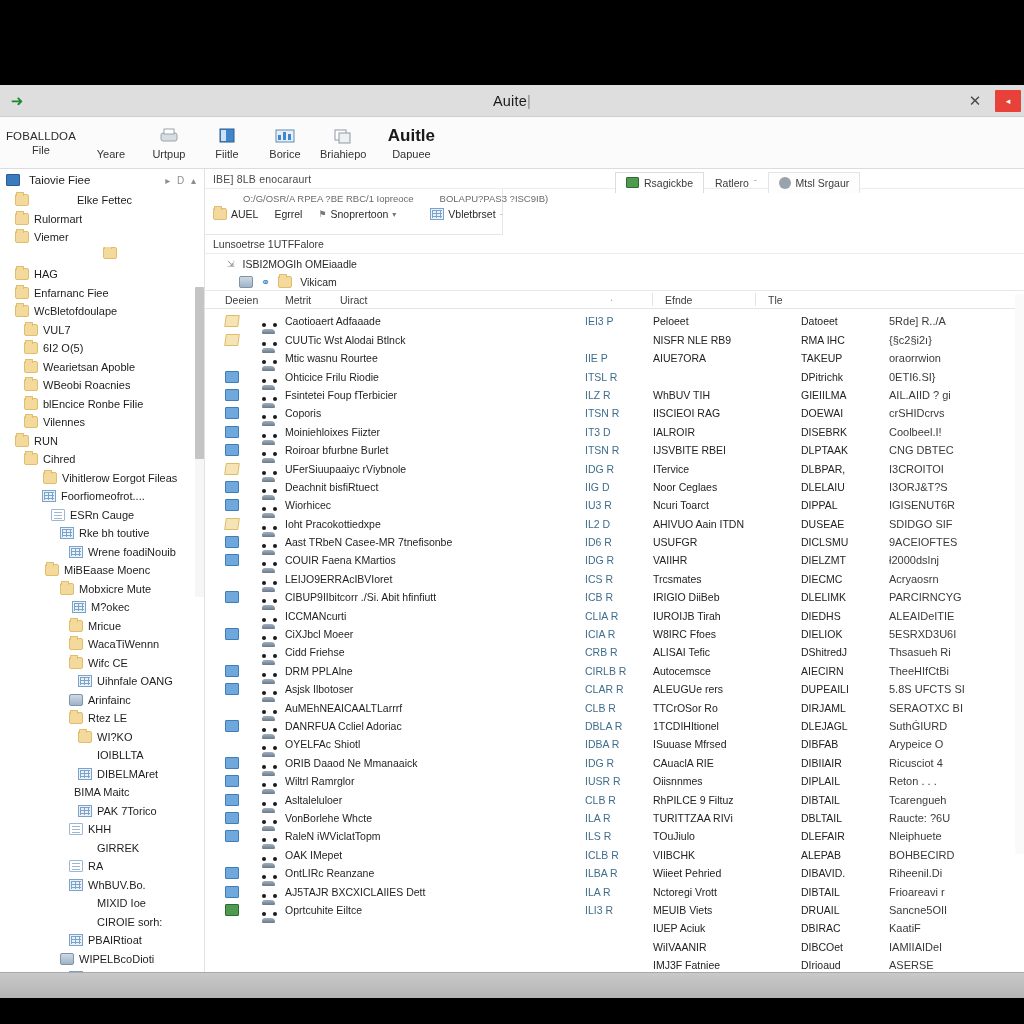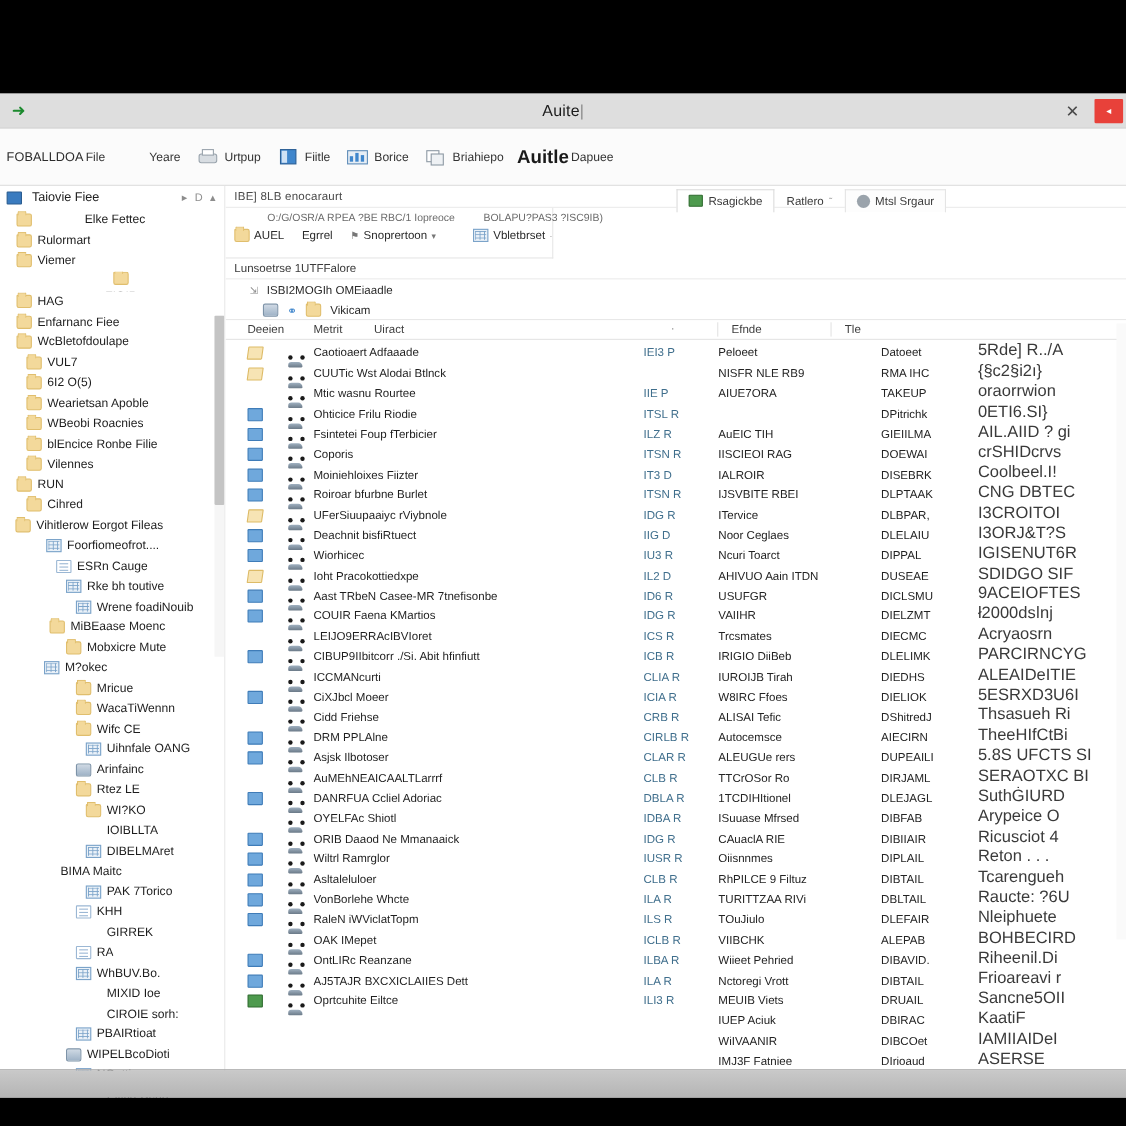--- a/index.html
+++ b/index.html
@@ -41,21 +41,21 @@
     display: flex; align-items: center; justify-content: center;
     color: #fff; font-size: 9px; border-radius: 1px;
   }
 
   
   .ribbon {
     height: 52px; background: #fbfbfb; border-bottom: 1px solid #dcdcdc;
     display: flex; align-items: flex-start; padding-left: 0; position: relative;
   }
   .rb-item {
-    min-width: 58px; height: 52px; display: flex; flex-direction: row;
+    min-width: 58px; height: 52px; display: flex; flex-direction: column;
     align-items: center; justify-content: center; gap: 2px; padding: 0 6px;
   }
   .rb-top { font-size: 11.5px; color: #2b2b2b; letter-spacing: .1px; white-space: nowrap; }
   .rb-lbl { font-size: 11px; color: #333; white-space: nowrap; }
   .rb-ico { width: 26px; height: 20px; display: block; }
   .rb-big { font-size: 17px; color: #1a1a1a; font-weight: 600; }
 
   
   .body { display: flex; height: calc(913px - 32px - 52px); }
 
@@ -158,21 +158,21 @@
   }
   .thumb::after {
     content:""; position:absolute; left:3px; bottom:0px; width:4px; height:4px;
     border-radius:50%; background:#1a1a1a;
     box-shadow: 11px 0 0 #1a1a1a;
   }
   .row .c-name { flex: 0 0 300px; font-size: 10.5px; color: #1f1f1f; white-space: nowrap; overflow: hidden; }
   .row .c-code { flex: 0 0 68px; font-size: 10.5px; color: #3f6e8c; white-space: nowrap; }
   .row .c-a { flex: 0 0 148px; font-size: 10.5px; color: #232323; white-space: nowrap; overflow: hidden; }
   .row .c-b { flex: 0 0 88px; font-size: 10.5px; color: #232323; white-space: nowrap; overflow: hidden; }
-  .row .c-c { flex: 1 1 auto; font-size: 15px; color: #3a3a3a; white-space: nowrap; overflow: hidden; }
+  .row .c-c { flex: 1 1 auto; font-size: 11px; color: #3a3a3a; white-space: nowrap; overflow: hidden; }
 
   
   .vscroll { position: absolute; width: 9px; background: #f6f6f6; }
   .vthumb { position: absolute; width: 9px; background: #c4c4c4; border-radius: 1px; }
 
   .statusbar {
     position: absolute; left: 0; right: 0; bottom: 0; height: 26px;
     background: linear-gradient(#c9c9c9,#b4b4b4); border-top: 1px solid #a9a9a9;
   }
   .desk-top { position: absolute; left:0; top:0; width:1024px; height:85px; background:#000; }
@@ -313,21 +313,21 @@
               <span class="nm">Vilennes</span>
             </div>
             <div class="tnode" style="padding-left: 15px;">
               <span class="ic ic-folder"></span>
               <span class="nm">RUN</span>
             </div>
             <div class="tnode" style="padding-left: 24px;">
               <span class="ic ic-folder"></span>
               <span class="nm">Cihred</span>
             </div>
-            <div class="tnode" style="padding-left: 14px; align-items: center;">
+            <div class="tnode" style="padding-left: 43px; align-items: center;">
               <span class="ic ic-folder"></span>
               <span class="nm">Vihitlerow Eorgot Fileas</span>
             </div>
             <div class="tnode" style="padding-left: 42px;">
               <span class="ic ic-grid"></span>
               <span class="nm">Foorfiomeofrot....</span>
             </div>
             <div class="tnode" style="padding-left: 51px;">
               <span class="ic ic-doc"></span>
               <span class="nm">ESRn Cauge</span>
@@ -341,21 +341,21 @@
               <span class="nm">Wrene foadiNouib</span>
             </div>
             <div class="tnode" style="padding-left: 45px;">
               <span class="ic ic-folder"></span>
               <span class="nm">MiBEaase Moenc</span>
             </div>
             <div class="tnode" style="padding-left: 60px;">
               <span class="ic ic-folder"></span>
               <span class="nm">Mobxicre Mute</span>
             </div>
-            <div class="tnode" style="padding-left: 40px;">
+            <div class="tnode" style="padding-left: 72px;">
               <span class="ic ic-grid"></span>
               <span class="nm">M?okec</span>
             </div>
             <div class="tnode" style="padding-left: 69px;">
               <span class="ic ic-folder"></span>
               <span class="nm">Mricue</span>
             </div>
             <div class="tnode" style="padding-left: 69px;">
               <span class="ic ic-folder"></span>
               <span class="nm">WacaTiWennn</span>
@@ -381,21 +381,21 @@
               <span class="nm">WI?KO</span>
             </div>
             <div class="tnode" style="padding-left: 78px;">
               <span style="width: 14px; flex: 0 0 auto;"></span>
               <span class="nm">IOIBLLTA</span>
             </div>
             <div class="tnode" style="padding-left: 78px;">
               <span class="ic ic-grid"></span>
               <span class="nm">DIBELMAret</span>
             </div>
-            <div class="tnode" style="padding-left: 36px; text-align: center;">
+            <div class="tnode" style="padding-left: 55px; text-align: center;">
               <span style="width: 14px; flex: 0 0 auto;"></span>
               <span class="nm">BIMA Maitc</span>
             </div>
             <div class="tnode" style="padding-left: 78px;">
               <span class="ic ic-grid"></span>
               <span class="nm">PAK 7Torico</span>
             </div>
             <div class="tnode" style="padding-left: 69px;">
               <span class="ic ic-doc"></span>
               <span class="nm">KHH</span>
@@ -562,21 +562,21 @@
                 <span class="c-b">DPitrichk</span>
                 <span class="c-c">0ETI6.SI}</span>
               </div>
               <div class="row">
                 <span class="c-ico">
                   <span class="ic ic-blue"></span>
                 </span>
                 <span class="c-thumb"><span class="thumb"></span></span>
                 <span class="c-name">Fsintetei Foup fTerbicier</span>
                 <span class="c-code">ILZ R</span>
-                <span class="c-a">AuEIC TIH</span>
+                <span class="c-a">WhBUV TIH</span>
                 <span class="c-b">GIEIILMA</span>
                 <span class="c-c">AIL.AIID ? gi</span>
               </div>
               <div class="row">
                 <span class="c-ico">
                   <span class="ic ic-blue"></span>
                 </span>
                 <span class="c-thumb"><span class="thumb"></span></span>
                 <span class="c-name">Coporis</span>
                 <span class="c-code">ITSN R</span>

